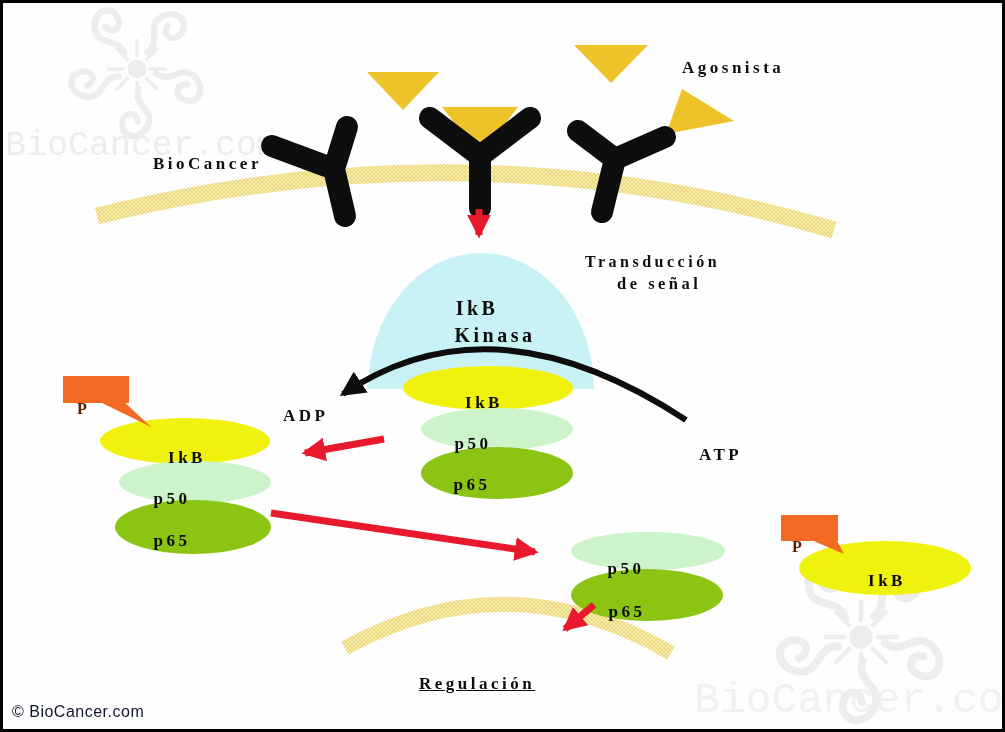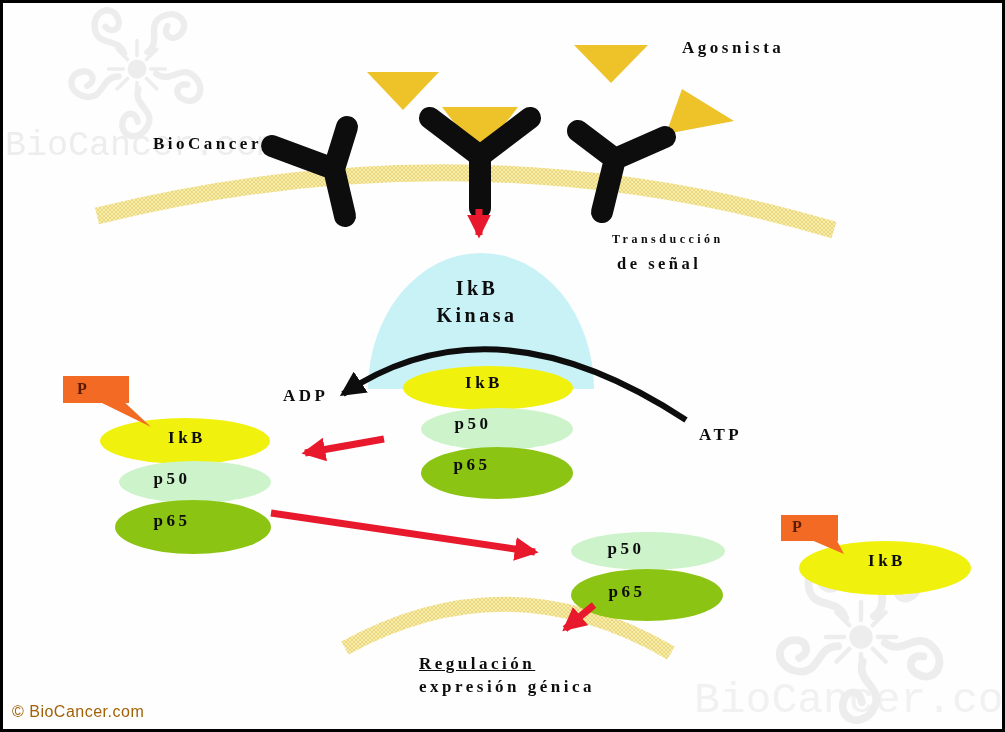--- a/index.html
+++ b/index.html
@@ -15,28 +15,28 @@
   #diagram-svg{position:absolute;left:0;top:0;z-index:2;}
   .wm{
     position:absolute;z-index:1;
     font-family:Liberation Mono, monospace;
     font-weight:400;white-space:nowrap;
   }
   .lbl{
     position:absolute;z-index:3;
     font-weight:bold;color:#0d0d0d;
     font-size:17px;letter-spacing:3.5px;
-    line-height:1.1;white-space:nowrap;
+    line-height:1.1;white-space:nowrap;margin-top:20px;
   }
   .ctr{transform:translateX(-50%);}
   .ptag{font-size:16px;letter-spacing:0;color:#5c1a00;z-index:4;}
   .copy{
     position:absolute;z-index:3;
     font-family:"Liberation Sans","DejaVu Sans",sans-serif;
-    font-size:16px;color:#a16207;letter-spacing:0.5px;white-space:nowrap;
+    font-size:16px;color:#0f172a;letter-spacing:0.5px;white-space:nowrap;
   }
 </style>
 </head>
 <body>
 
 <div id="stage">
 
   <div class="wm" style="left:2px;top:123px;font-size:35px;color:#ededed;">BioCancer.com</div>
   <div class="wm" style="left:691px;top:673px;font-size:43px;color:#f1f1f1;">BioCancer.com</div>
 
@@ -118,42 +118,41 @@
     </g>
 
     <polygon points="97,399 118,396 148,424" fill="#F26A24"></polygon>
     <rect x="60" y="373" width="66" height="27" fill="#F26A24"></rect>
     <polygon points="806,536 832,534 841,551" fill="#F26A24"></polygon>
     <rect x="778" y="512" width="57" height="26" fill="#F26A24"></rect>
   </svg>
 
   <div class="lbl" style="left:150px;top:132px;">BioCancer</div>
   <div class="lbl" style="left:679px;top:36px;">Agosnista</div>
-  <div class="lbl" style="left:609px;top:230px;font-size:12px;text-align:right;">Transducción</div>
+  <div class="lbl" style="left:582px;top:230px;font-size:16px;text-align:right;">Transducción</div>
   <div class="lbl" style="left:614px;top:252px;font-size:16.5px;">de señal</div>
 
   <div class="lbl ctr" style="left:474px;top:274px;font-size:20px;">IkB</div>
-  <div class="lbl ctr" style="left:474px;top:301px;font-size:20px;">Kinasa</div>
+  <div class="lbl ctr" style="left:492px;top:301px;font-size:20px;">Kinasa</div>
 
   <div class="lbl ctr" style="left:481px;top:371px;">IkB</div>
   <div class="lbl ctr" style="left:470px;top:412px;">p50</div>
   <div class="lbl ctr" style="left:469px;top:453px;">p65</div>
 
   <div class="lbl" style="left:280px;top:384px;">ADP</div>
   <div class="lbl" style="left:696px;top:423px;">ATP</div>
 
   <div class="lbl ctr" style="left:184px;top:426px;">IkB</div>
   <div class="lbl ctr" style="left:169px;top:467px;">p50</div>
   <div class="lbl ctr" style="left:169px;top:509px;">p65</div>
 
   <div class="lbl ctr" style="left:623px;top:537px;">p50</div>
   <div class="lbl ctr" style="left:624px;top:580px;">p65</div>
 
   <div class="lbl ctr" style="left:884px;top:549px;">IkB</div>
 
   <div class="lbl" style="left:416px;top:652px;text-decoration:underline;">Regulación</div>
-  <div class="lbl" style="left:416px;top:675px;">expresión génica</div>
 
   <div class="lbl ptag" style="left:74px;top:377px;">P</div>
   <div class="lbl ptag" style="left:789px;top:515px;">P</div>
 
   <div class="copy" style="left:9px;top:700px;">© BioCancer.com</div>
 </div>
 
 </body></html>

